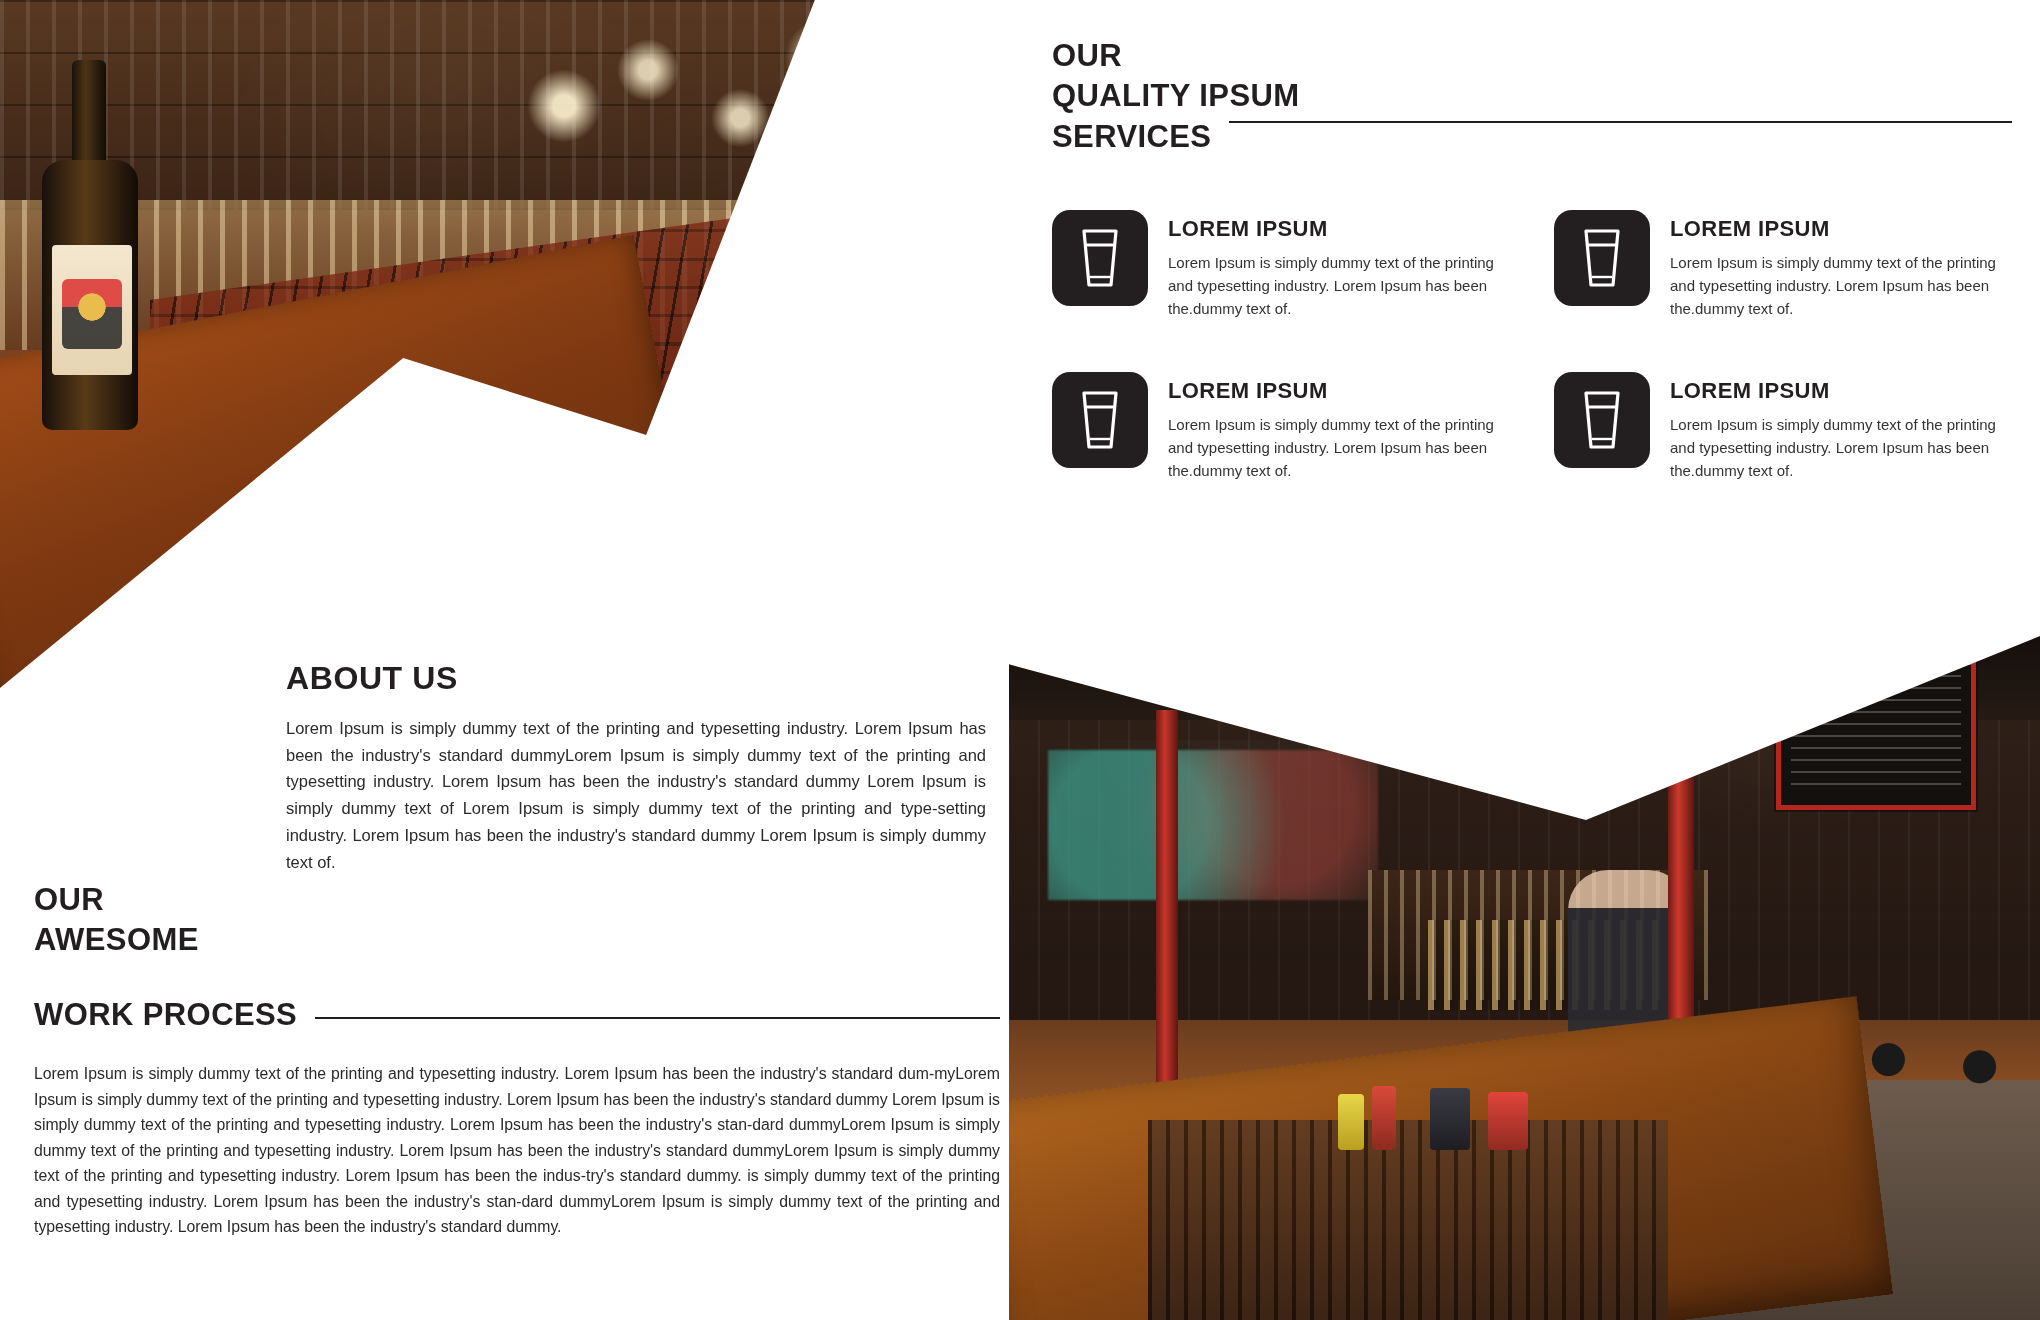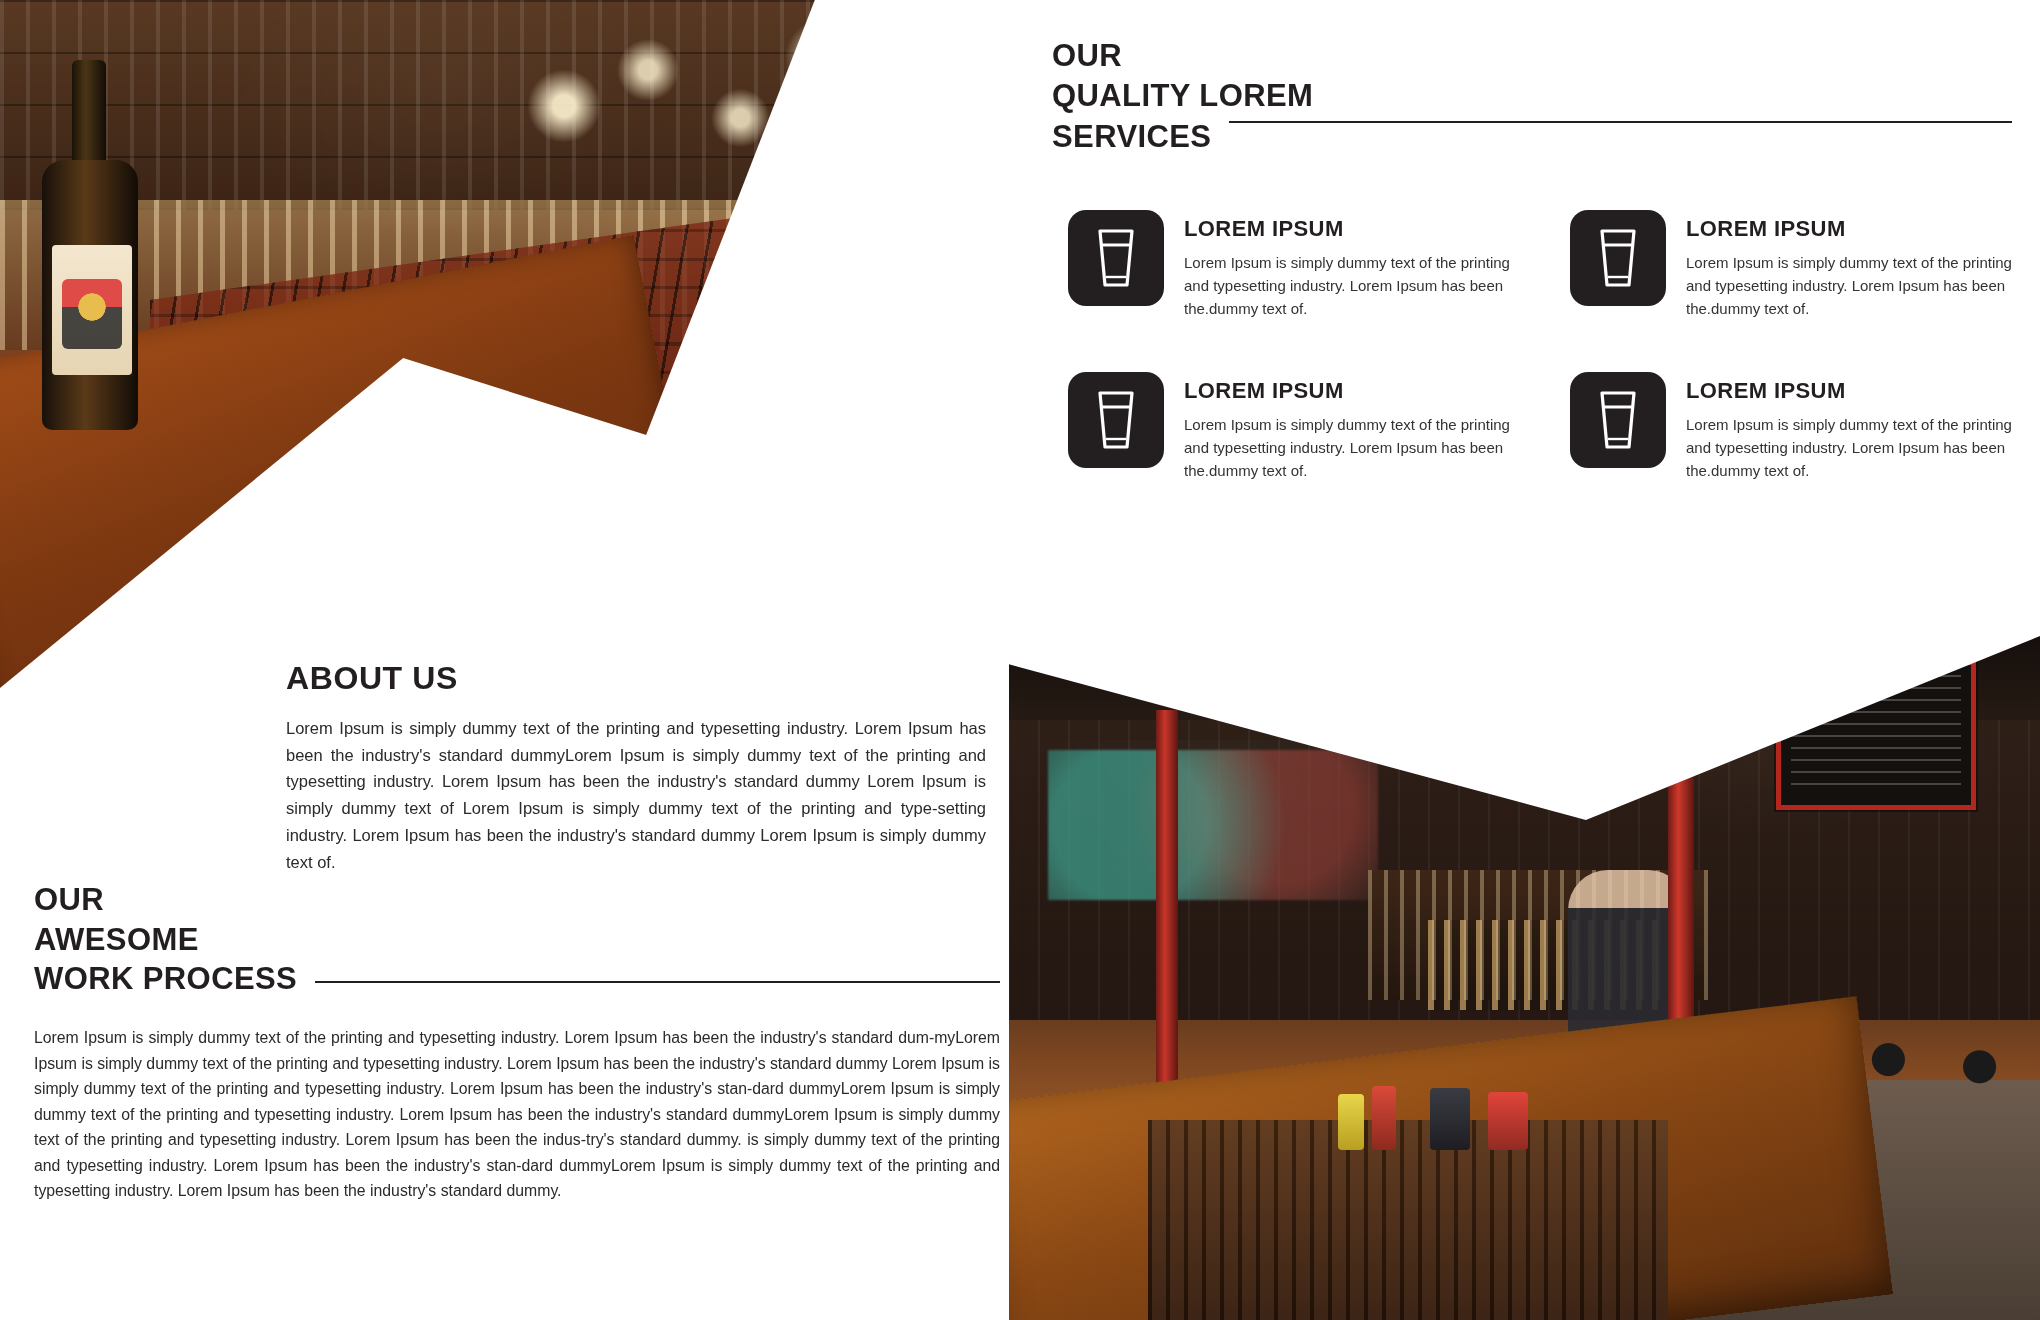--- a/index.html
+++ b/index.html
@@ -147,20 +147,21 @@
   .process .heading {
     font-size: 31px;
     font-weight: bold;
     line-height: 1.28;
     letter-spacing: .4px;
   }
   .process .heading-row {
     display: flex;
     align-items: center;
     gap: 18px;
+    margin-top: 36px;
   }
   .process .rule {
     flex: 1;
     height: 2px;
     background: #231f20;
     margin-top: 6px;
   }
   .process p {
     margin: 26px 0 0 0;
     font-size: 15.8px;
@@ -193,21 +194,21 @@
   }
   .services-head .rule {
     flex: 1;
     height: 2px;
     background: #231f20;
     margin-top: 4px;
   }
 
   .service-grid {
     position: absolute;
-    left: 60px; top: 210px;
+    left: 44px; top: 210px;
     width: 960px;
     display: grid;
     grid-template-columns: 1fr 1fr;
     grid-template-rows: auto auto;
     column-gap: 44px;
     row-gap: 52px;
   }
   .service {
     display: flex;
     gap: 20px;
@@ -396,21 +397,21 @@
     </div>
     <p>Lorem Ipsum is simply dummy text of the printing and typesetting industry. Lorem Ipsum has been the industry's standard dum-myLorem Ipsum is simply dummy text of the printing and typesetting industry. Lorem Ipsum has been the industry's standard dummy Lorem Ipsum is simply dummy text of the printing and typesetting industry. Lorem Ipsum has been the industry's stan-dard dummyLorem Ipsum is simply dummy text of the printing and typesetting industry. Lorem Ipsum has been the industry's standard dummyLorem Ipsum is simply dummy text of the printing and typesetting industry. Lorem Ipsum has been the indus-try's standard dummy. is simply dummy text of the printing and typesetting industry. Lorem Ipsum has been the industry's stan-dard dummyLorem Ipsum is simply dummy text of the printing and typesetting industry. Lorem Ipsum has been the industry's standard dummy.</p>
   </div>
 
 </div>
 
 <div class="right-col">
 
   <div class="services-head">
     <div class="line">OUR</div>
-    <div class="line">QUALITY LOREM</div>
+    <div class="line">QUALITY IPSUM</div>
     <div class="head-row">
       <div class="line">SERVICES</div>
       <div class="rule"></div>
     </div>
   </div>
 
   <div class="service-grid">
 
     <div class="service">
       <div class="svc-icon">

